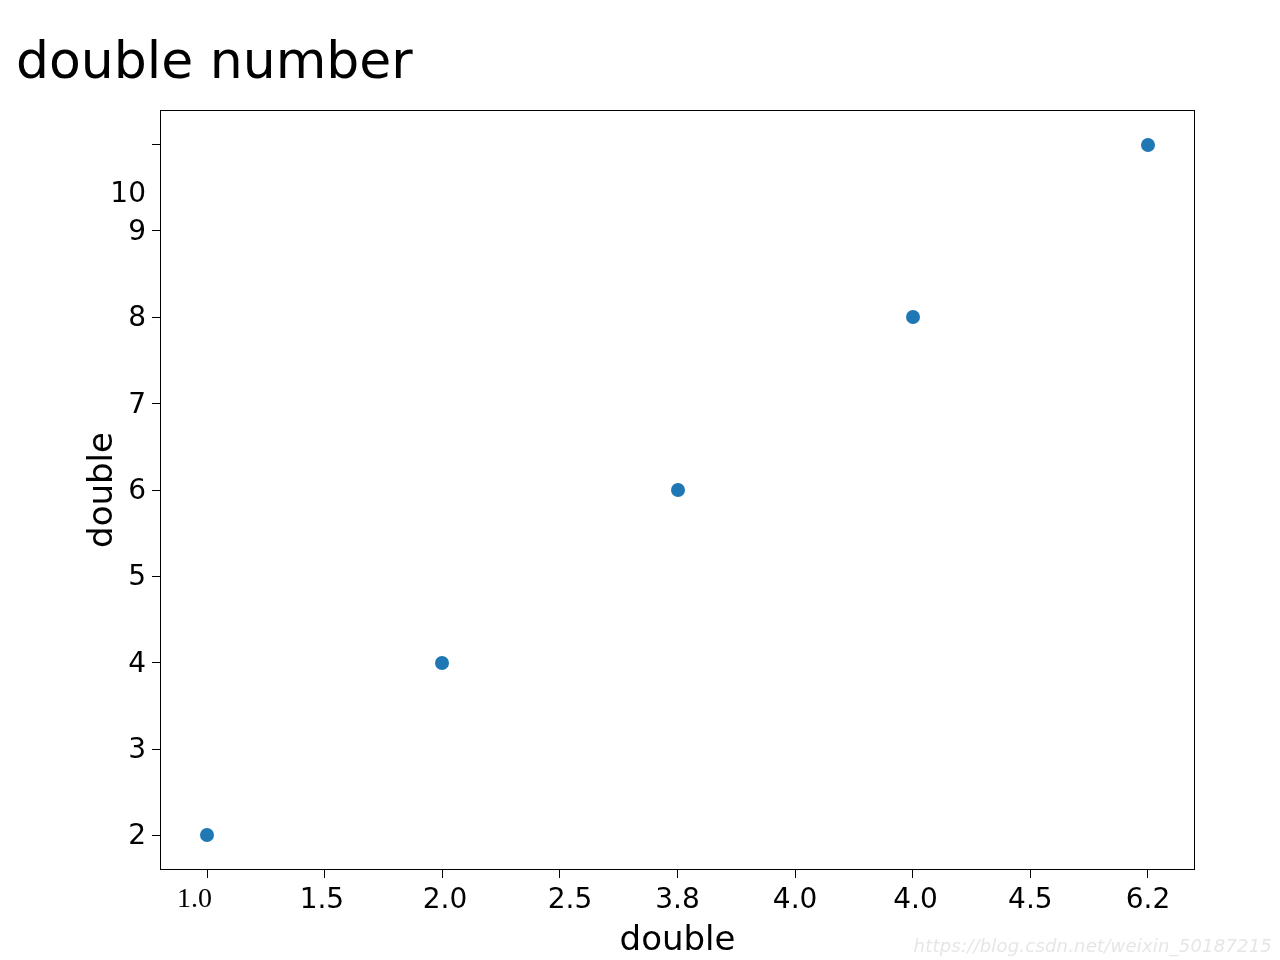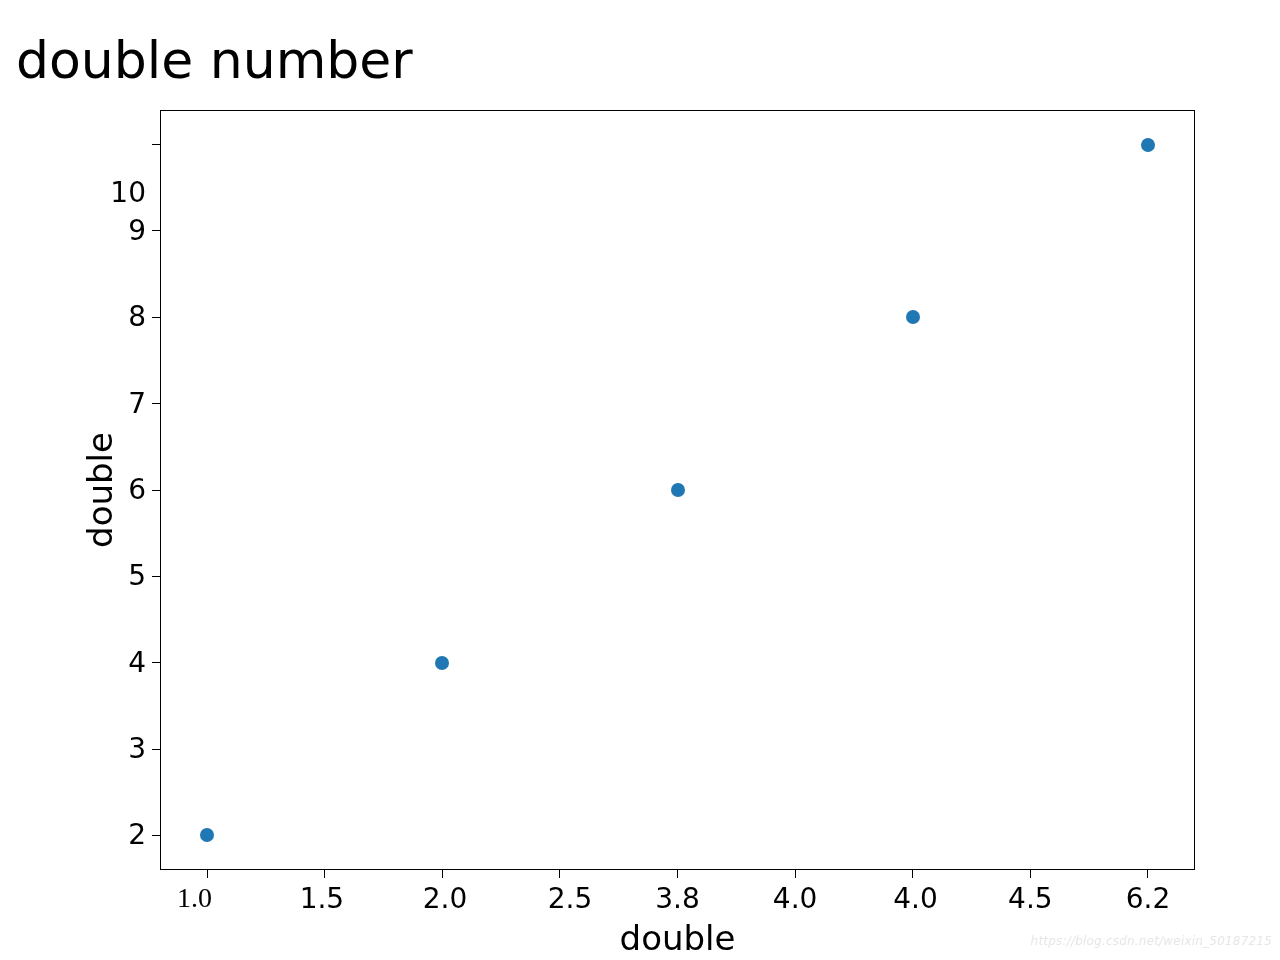--- a/index.html
+++ b/index.html
@@ -61,22 +61,22 @@
   .point {
     position: absolute;
     width: 14px;
     height: 14px;
     border-radius: 50%;
     transform: translate(-50%, -50%);
   }
   .watermark {
     position: absolute;
     right: 8px;
-    bottom: 12px;
-    font-size: 12px;
+    bottom: 4px;
+    font-size: 18px;
     color: #e6e6e6;
     letter-spacing: 0.2px;
     font-style: italic;
   }
 </style>
 </head>
 <body>
 
 <div class="figure">
 

